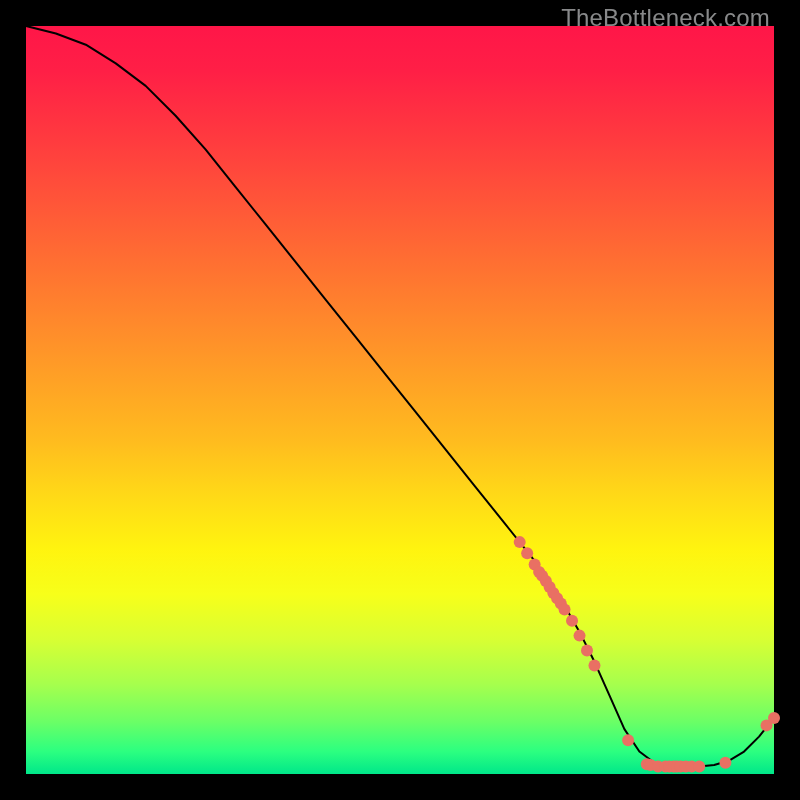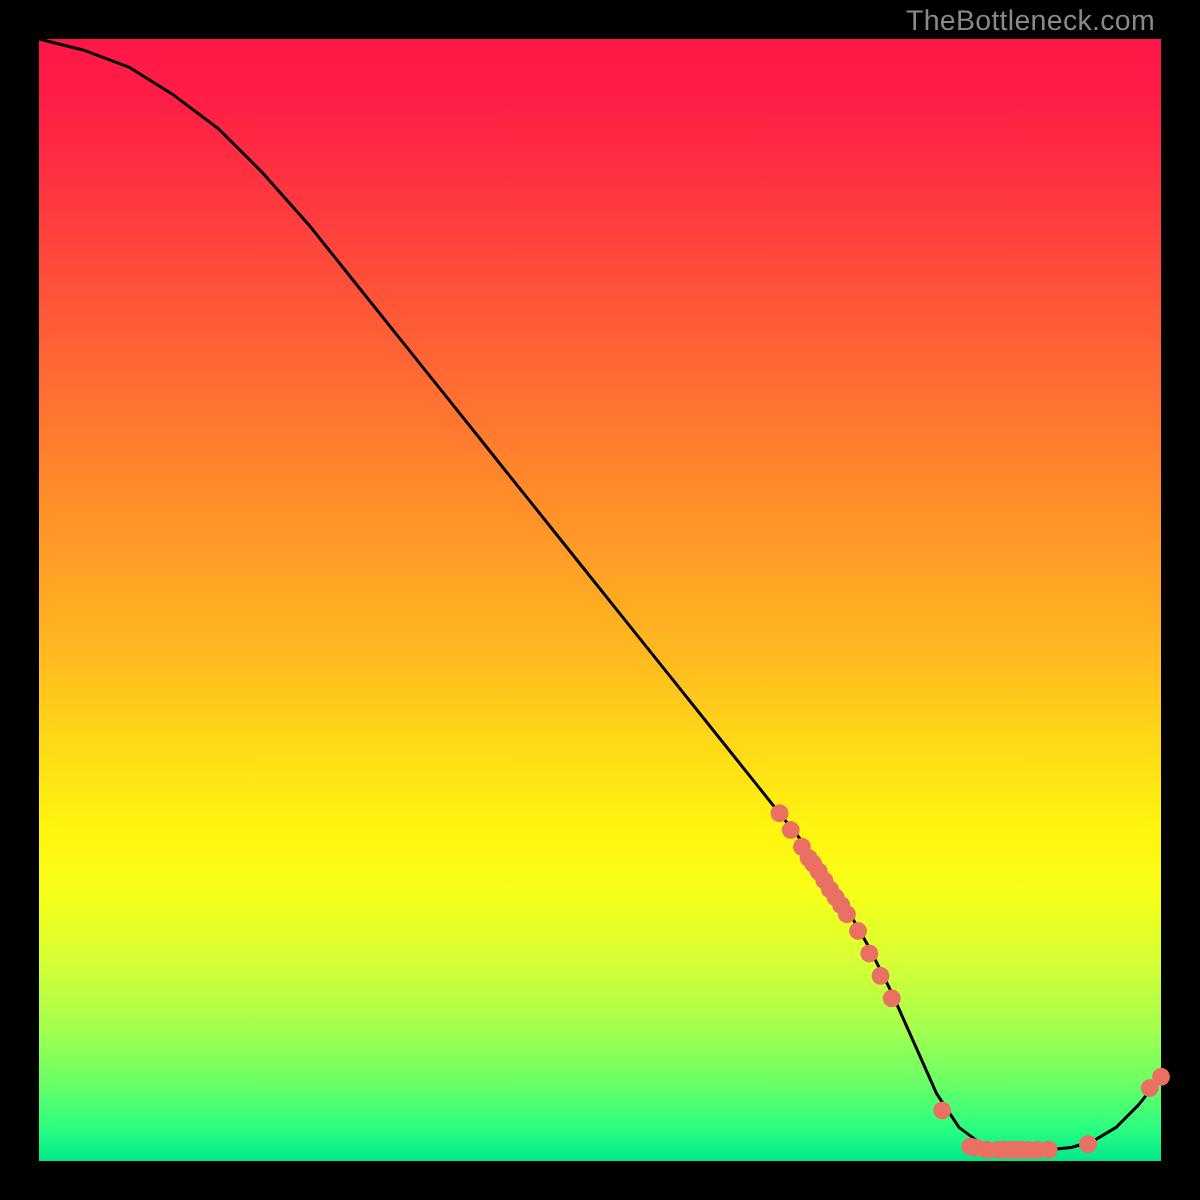--- a/index.html
+++ b/index.html
@@ -41,21 +41,21 @@
       #6bff66 93%,
       #2cff80 97%,
       #00e78a 100%
     );
   }
   .attribution {
     position: absolute;
     top: 4px;
     right: 30px;
     color: #88898a;
-    font-size: 19px;
+    font-size: 24px;
     font-weight: 400;
     letter-spacing: 0.2px;
     user-select: none;
   }
   svg.overlay {
     position: absolute;
     left: 26px;
     top: 26px;
     width: 748px;
     height: 748px;

